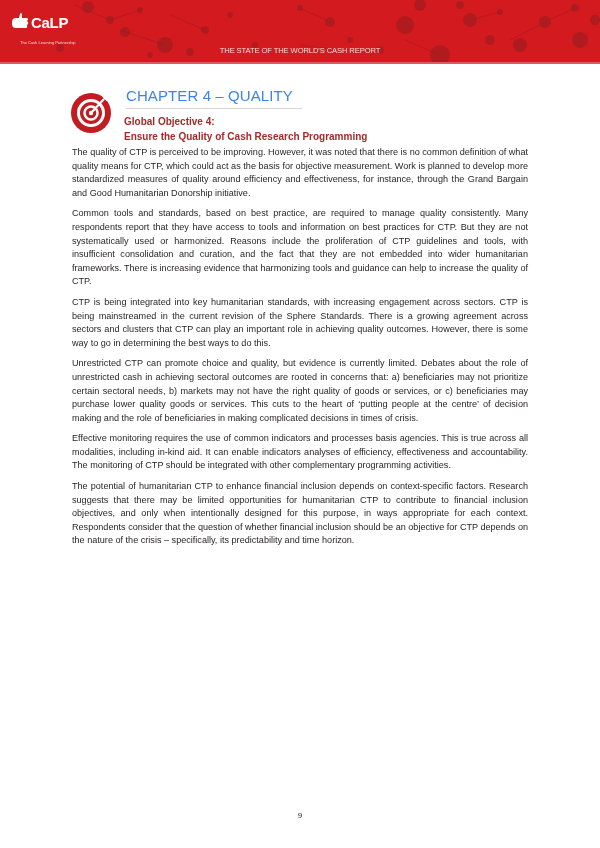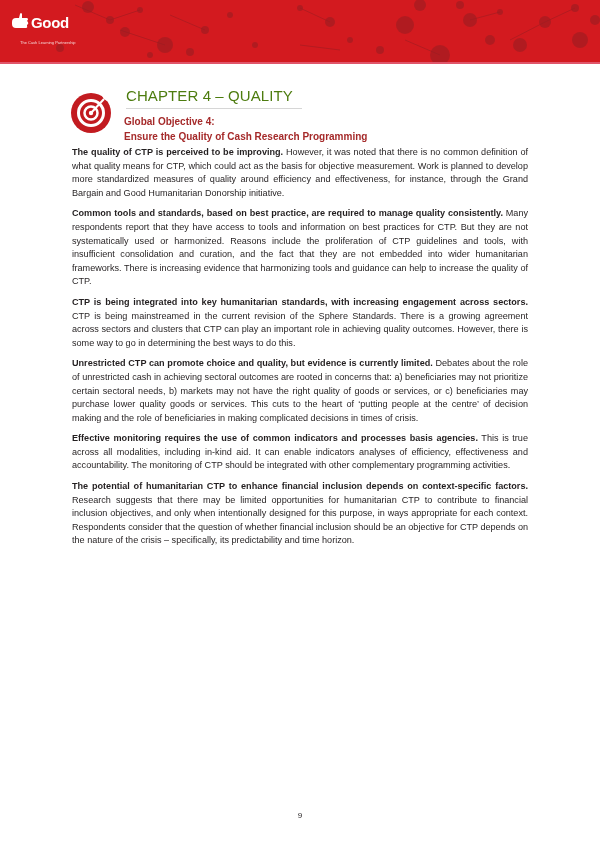--- a/index.html
+++ b/index.html
@@ -28,35 +28,35 @@
     position: absolute; left: 10px; top: 28px; color: #f5d5d5;
     font-size: 4px; white-space: nowrap;
   }
   .report-title {
     position: absolute; left: 0; width: 600px; top: 46px; text-align: center;
     color: #f7dede; font-size: 7.6px; letter-spacing: -0.1px;
   }
   .chapter-icon { position: absolute; left: 70px; top: 90px; }
   .chapter-title {
     position: absolute; left: 126px; top: 87px;
-    color: #4d7c0f; font-size: 15px; letter-spacing: 0.1px;
+    color: #3b82f6; font-size: 15px; letter-spacing: 0.1px;
   }
   .chapter-rule {
     position: absolute; left: 126px; top: 108px; width: 176px; height: 1px; background: #d6d6d6;
   }
   .objective {
     position: absolute; left: 124px; top: 115px;
     color: #a52a2a; font-weight: bold; font-size: 10px; line-height: 14.5px;
   }
   .body-text {
     position: absolute; left: 72px; top: 146px; width: 456px;
     color: #231f20; font-size: 9.1px; line-height: 13.6px;
   }
   .body-text p { margin: 0 0 7px 0; text-align: justify; }
-  .body-text b { font-weight: bold; }
+  .body-text b { font-weight: normal; }
   .page-number {
     position: absolute; left: 0; width: 600px; top: 811px; text-align: center;
     font-size: 8px; color: #231f20;
   }
 </style>
 </head>
 <body>
 
 <div class="banner">
   <svg class="bg" width="600" height="62">
@@ -99,23 +99,24 @@
         <circle cx="460" cy="5" r="4"></circle>
       <circle cx="380" cy="50" r="4"></circle>
         <circle cx="255" cy="45" r="3"></circle>
         <circle cx="60" cy="48" r="4"></circle>
     </g>
   </svg>
   <div class="logo">
     <svg class="logo-mark" width="20" height="20" viewBox="0 0 20 20">
       <path d="M2 10 Q2 6 6 6 L9 6 L10 2 Q11 0 12 2 L12 6 L17 6 Q19 7 17 9 L18 10 Q19 12 17 13 L17 14 Q18 16 15 16 L6 16 Q2 16 2 12 Z" fill="#ffffff"></path>
     </svg>
-    <span class="logo-text">Good</span>
+    <span class="logo-text">CaLP</span>
     <span class="logo-tag">The Cash Learning Partnership</span>
   </div>
+  <div class="report-title">THE STATE OF THE WORLD'S CASH REPORT</div>
 </div>
 <div class="banner-line"></div>
 
 <svg class="chapter-icon" width="44" height="44" viewBox="0 0 44 44">
   <circle cx="21" cy="23" r="20" fill="#c21b20"></circle>
   <circle cx="21" cy="23" r="12.5" fill="none" stroke="#ffffff" stroke-width="3"></circle>
   <circle cx="21" cy="23" r="6.5" fill="none" stroke="#ffffff" stroke-width="2.5"></circle>
   <circle cx="21" cy="23" r="2.2" fill="#ffffff"></circle>
   <line x1="21" y1="23" x2="34" y2="9" stroke="#ffffff" stroke-width="2"></line>
   <path d="M32 6 L37 6 L37 11 L34 9 Z" fill="#ffffff"></path>

